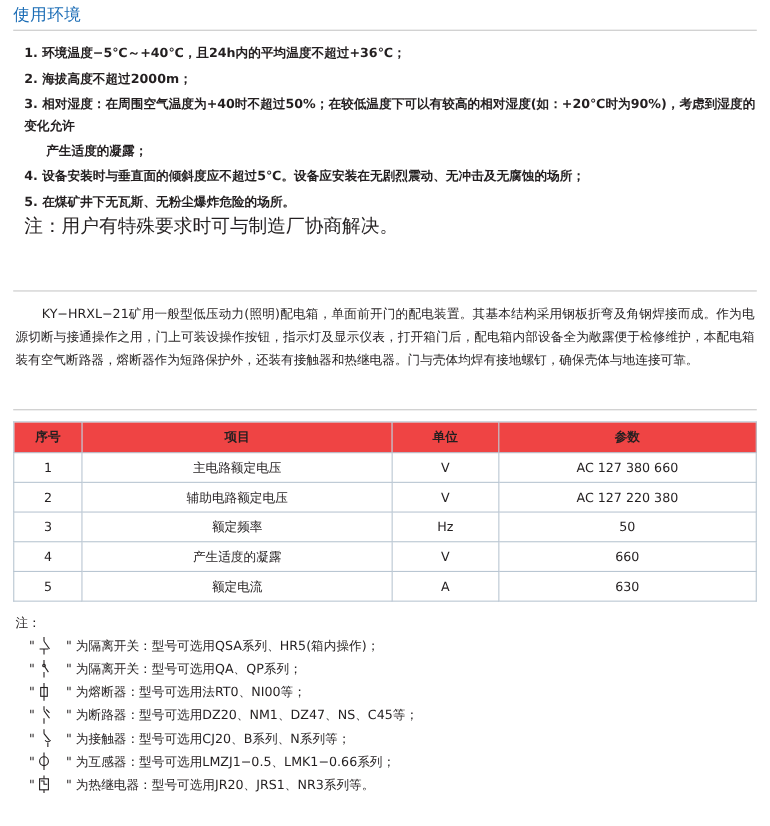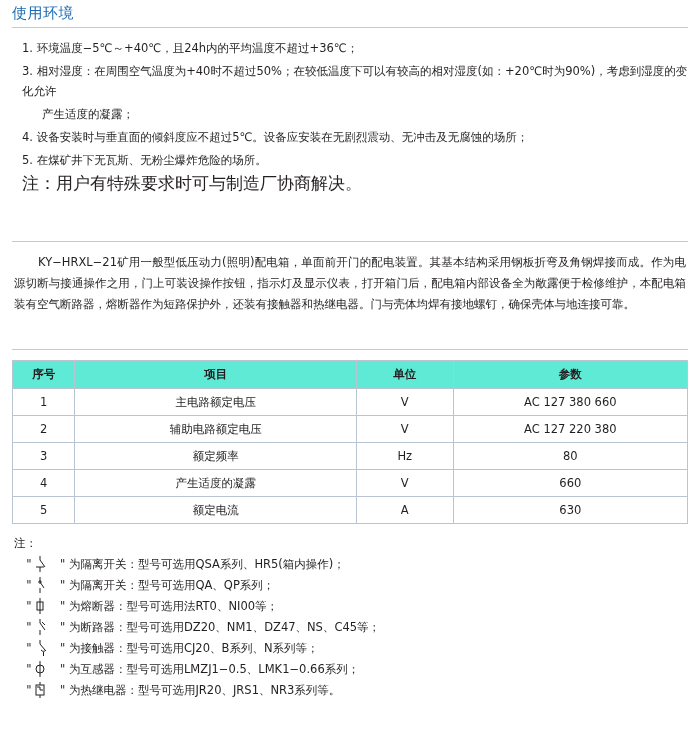--- a/index.html
+++ b/index.html
@@ -36,20 +36,21 @@
     margin-top: 4px;
     margin-bottom: 10px;
     width: 100%;
   }
   .blk-1 { padding-top: 4px; }
   .list-line {
     line-height: 20px;
     margin: 0 0 3px 10px;
     font-size: 11.5px;
     color: #231f20;
+    font-weight: bold;
   }
   .note-line {
     line-height: 20px;
     margin: 0 0 0 10px;
     font-size: 17px;
   }
   .gap-lg { height: 44px; }
   .gap-md { height: 30px; }
   .para {
     line-height: 21px;
@@ -65,21 +66,21 @@
     margin-top: 4px;
     table-layout: fixed;
   }
   table.spec th, table.spec td {
     border: 1px solid #b9c6d2;
     text-align: center;
     font-size: 11.5px;
     color: #231f20;
   }
   table.spec thead th {
-    background: #5eead4;
+    background: #ef4444;
     height: 28px;
     font-weight: bold;
   }
   table.spec tbody td {
     height: 27px;
     background: #ffffff;
   }
   .col-no { width: 58px; }
   .col-item { width: 262px; }
   .col-unit { width: 90px; }
@@ -113,20 +114,21 @@
 </style>
 </head>
 <body>
 
 <div class="page">
 
   <div class="blk-1">
     <div class="section-title">使用环境</div>
     <div class="rule"></div>
     <div class="list-line">1. 环境温度−5℃～+40℃，且24h内的平均温度不超过+36℃；</div>
+    <div class="list-line">2. 海拔高度不超过2000m；</div>
     <div class="list-line">3. 相对湿度：在周围空气温度为+40时不超过50%；在较低温度下可以有较高的相对湿度(如：+20℃时为90%)，考虑到湿度的变化允许</div>
     <div class="list-line" style="margin-left:30px;">产生适度的凝露；</div>
     <div class="list-line">4. 设备安装时与垂直面的倾斜度应不超过5℃。设备应安装在无剧烈震动、无冲击及无腐蚀的场所；</div>
     <div class="list-line">5. 在煤矿井下无瓦斯、无粉尘爆炸危险的场所。</div>
     <div class="note-line">注：用户有特殊要求时可与制造厂协商解决。</div>
   </div>
 
   <div class="gap-lg"></div>
 
   <div>
@@ -157,21 +159,21 @@
         <tr>
           <td>2</td>
           <td>辅助电路额定电压</td>
           <td>V</td>
           <td>AC 127 220 380</td>
         </tr>
         <tr>
           <td>3</td>
           <td>额定频率</td>
           <td>Hz</td>
-          <td>80</td>
+          <td>50</td>
         </tr>
         <tr>
           <td>4</td>
           <td>产生适度的凝露</td>
           <td>V</td>
           <td>660</td>
         </tr>
         <tr>
           <td>5</td>
           <td>额定电流</td>

